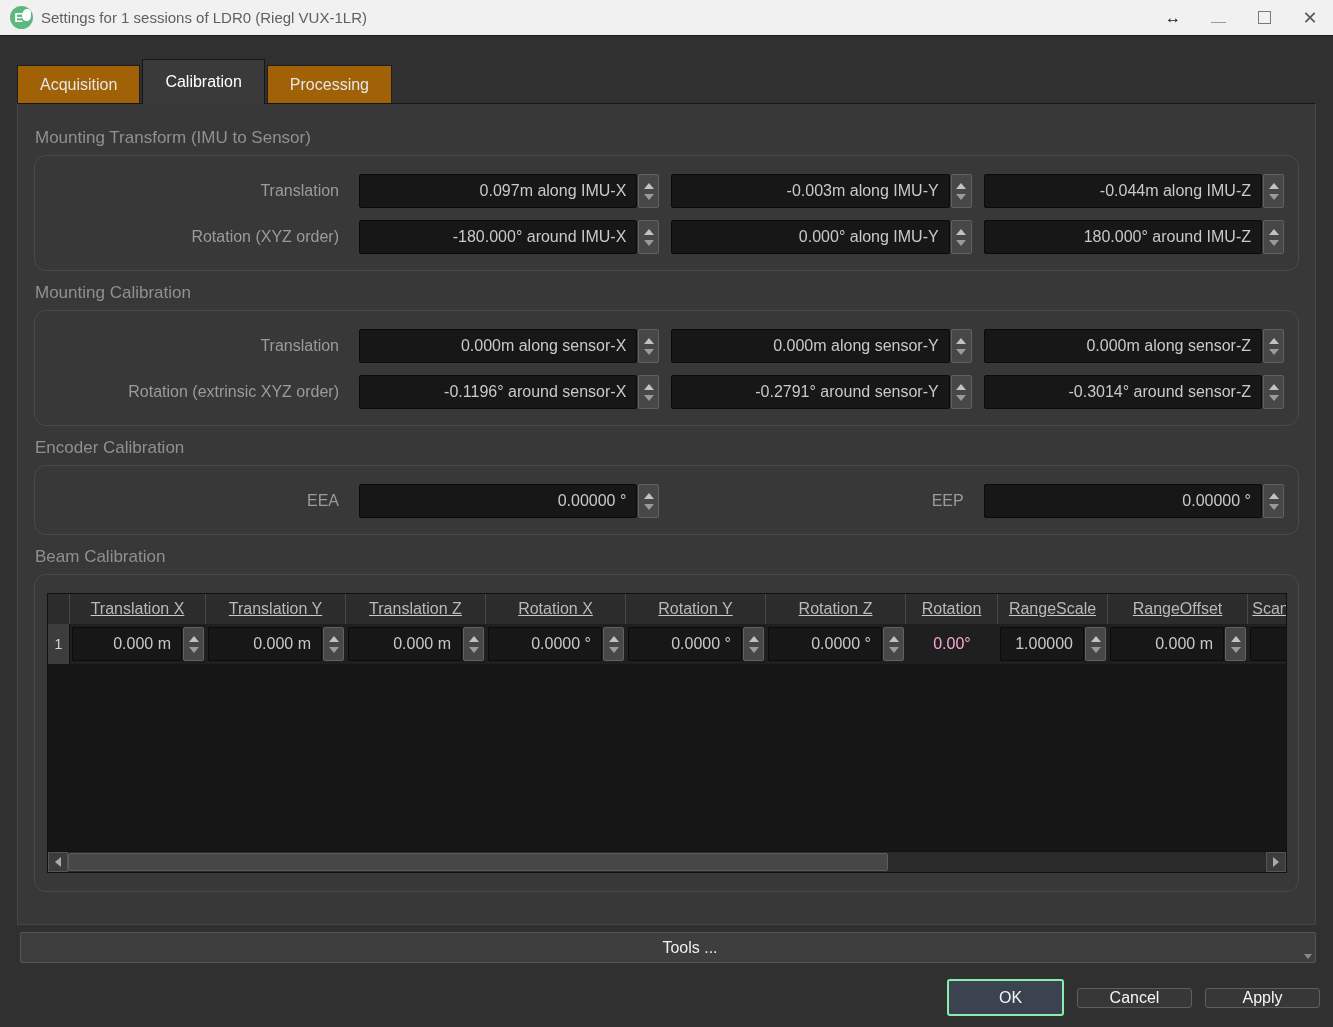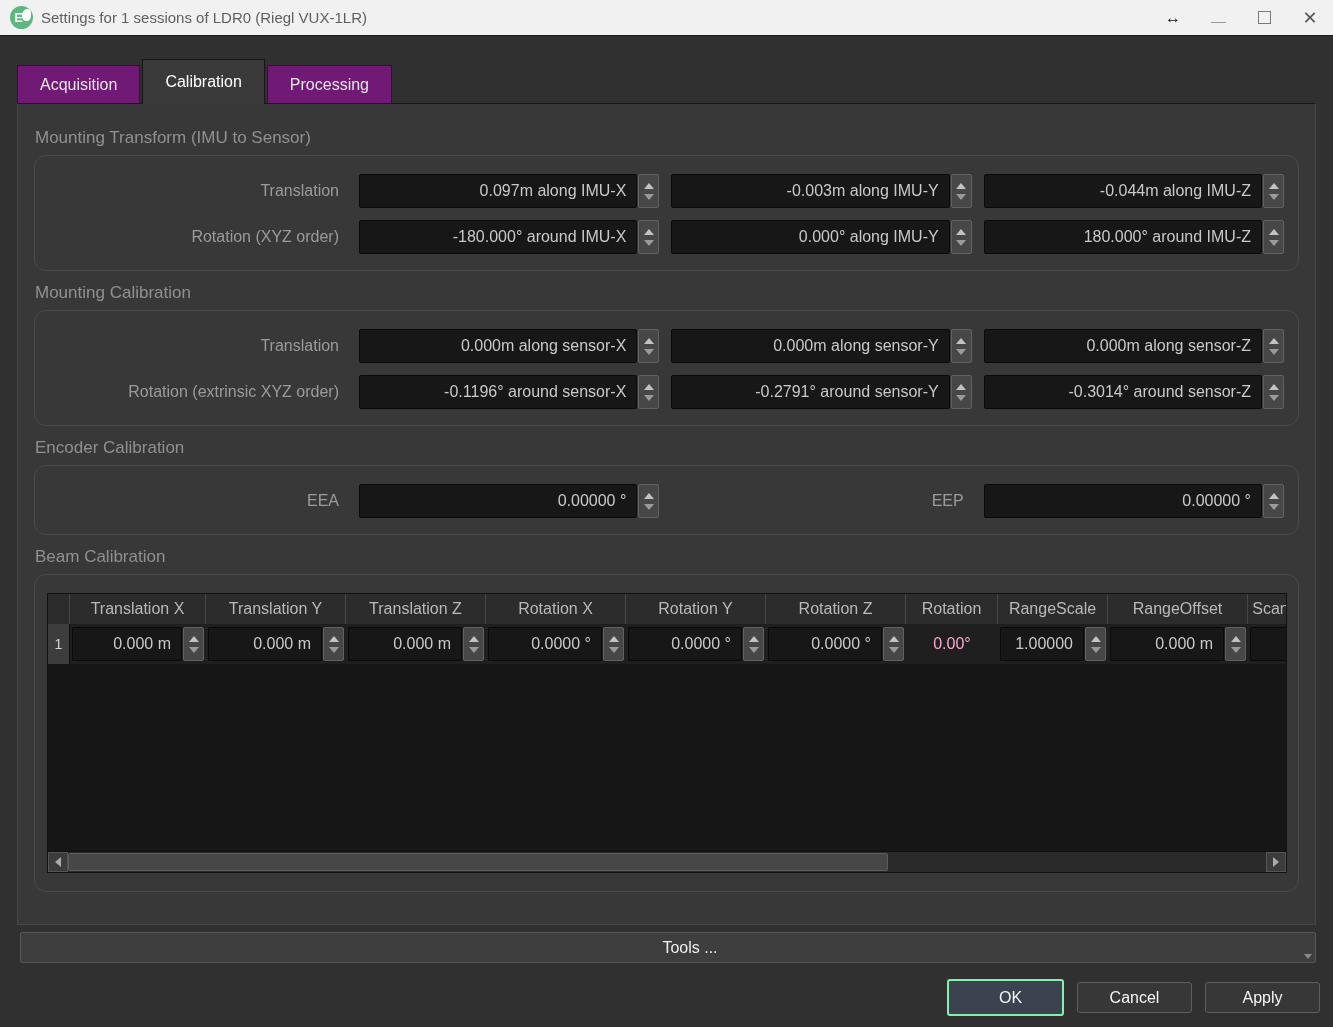--- a/index.html
+++ b/index.html
@@ -30,21 +30,21 @@
     width:46px; height:34px; display:flex; align-items:center; justify-content:center;
     color:#5a5a5a; font-size:15px; cursor:default;
   }
   .win-btn .box { width:13px; height:13px; border:1px solid #7a7a7a; }
   .win-btn .dash { width:15px; height:0; border-top:1px solid #9a9a9a; margin-top:10px; }
   .win-btn.close { font-size:18px; }
 
   
   .tabbar { position:absolute; left:17px; top:59px; display:flex; align-items:flex-end; height:45px; }
   .tab {
-    background:#701a75; border:1px solid #1f1f1f; border-bottom:none;
+    background:#a16207; border:1px solid #1f1f1f; border-bottom:none;
     color:#e6e6e6; font-size:16px; padding:0 22px; height:39px;
     display:flex; align-items:center; margin-right:2px;
   }
   .tab.active {
     background:#3a3a3a; height:45px; border-color:#161616; color:#ffffff;
     position:relative; z-index:3;
   }
 
   
   .pane {
@@ -74,21 +74,21 @@
     display:flex; flex-direction:column; align-items:center; justify-content:center; gap:5px;
   }
   .tri-up { width:0; height:0; border-left:5px solid transparent; border-right:5px solid transparent; border-bottom:6px solid #c2c2c2; }
   .tri-dn { width:0; height:0; border-left:5px solid transparent; border-right:5px solid transparent; border-top:6px solid #9a9a9a; }
 
   
   .beam-box { padding:18px 12px 18px 12px; }
   .beam-table {
     width:1240px; background:#181818; border:1px solid #111; overflow:hidden; position:relative;
   }
-  .thead { display:flex; height:30px; background:#2c2c2c; }
+  .thead { display:flex; height:30px; background:#2c2c2c;text-decoration:underline; }
   .th {
     color:#b9b9b9; font-size:16px; display:flex; align-items:center; justify-content:center;
     border-right:1px solid #484848; overflow:hidden; white-space:nowrap; flex:none;
   }
   .th.corner { background:#2c2c2c; border-right:1px solid #484848; }
   .trow { display:flex; height:40px; background:#1f1f1f; }
   .td { flex:none; padding:3px 2px; display:flex; align-items:center; justify-content:flex-end; overflow:hidden; }
   .td .spinbox { width:100%; height:34px; }
   .td.plain { color:#f9a8d4; font-size:16px; justify-content:center; }
   .rownum {
@@ -117,21 +117,21 @@
     color:#f0f0f0; font-size:16px; display:flex; align-items:center; justify-content:center;
     position:absolute;
     padding-left:44px;
   }
   .tools-caret {
     position:absolute; right:3px; bottom:3px;
     width:0; height:0; border-left:4px solid transparent; border-right:4px solid transparent; border-top:5px solid #8a8a8a;
   }
   .footer { position:absolute; right:13px; top:979px; display:flex; gap:13px; align-items:center; }
   .btn {
-    height:31px; min-width:115px; background:#373737; border:1px solid #5e5e5e; border-radius:3px;
+    height:20px; min-width:115px; background:#373737; border:1px solid #5e5e5e; border-radius:3px;
     color:#f5f5f5; font-size:16px; display:flex; align-items:center; justify-content:center;
   }
   .btn.primary {
     height:37px; min-width:117px; background:#3b4350; border:2px solid #86efac;padding-left:10px;
   }
 </style>
 </head>
 <body>
 
 <div class="titlebar">

